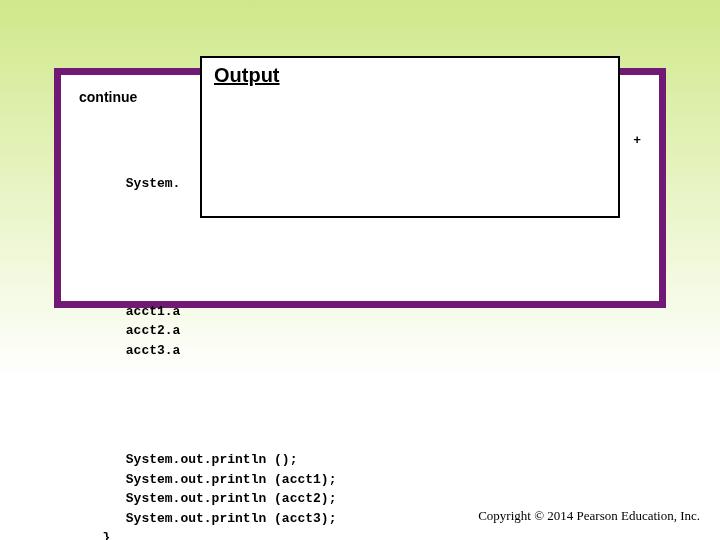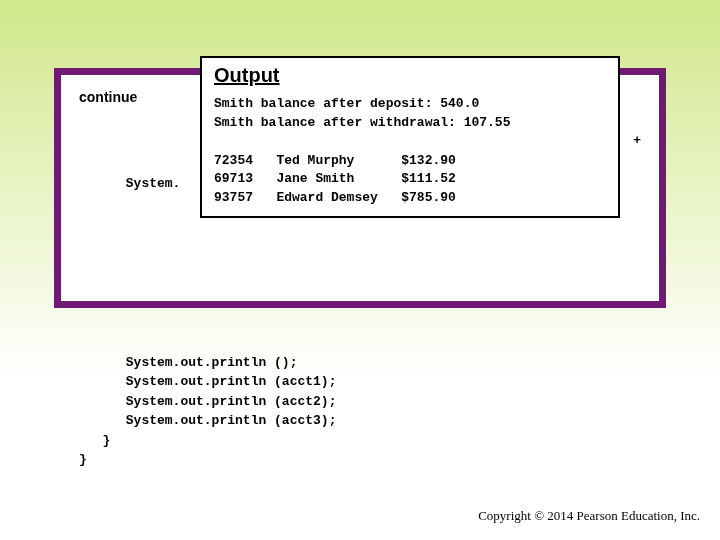--- a/index.html
+++ b/index.html
@@ -78,34 +78,31 @@
     }
   </style>
 </head>
 <body>
 
 <div class="code-panel">
   <div class="continue-label">continue</div>
   <div class="code-body">
     <div>      System.</div>
     <div style="height:30px"></div>
+    <div>      acct1.a
+      acct2.a
+      acct3.a</div>
     <div style="height:12px"></div>
     <div>      System.out.println ();
       System.out.println (acct1);
       System.out.println (acct2);
       System.out.println (acct3);
    }
 }</div>
   </div>
   <div class="trailing-plus">+</div>
 </div>
 
 <div class="output-panel">
   <div class="output-title">Output</div>
-  <div class="output-text">Smith balance after deposit: 540.0
-Smith balance after withdrawal: 107.55
-
-72354   Ted Murphy      $132.90
-69713   Jane Smith      $111.52
-93757   Edward Demsey   $785.90</div>
 </div>
 
 <div class="copyright">Copyright © 2014 Pearson Education, Inc.</div>
 
 </body></html>

